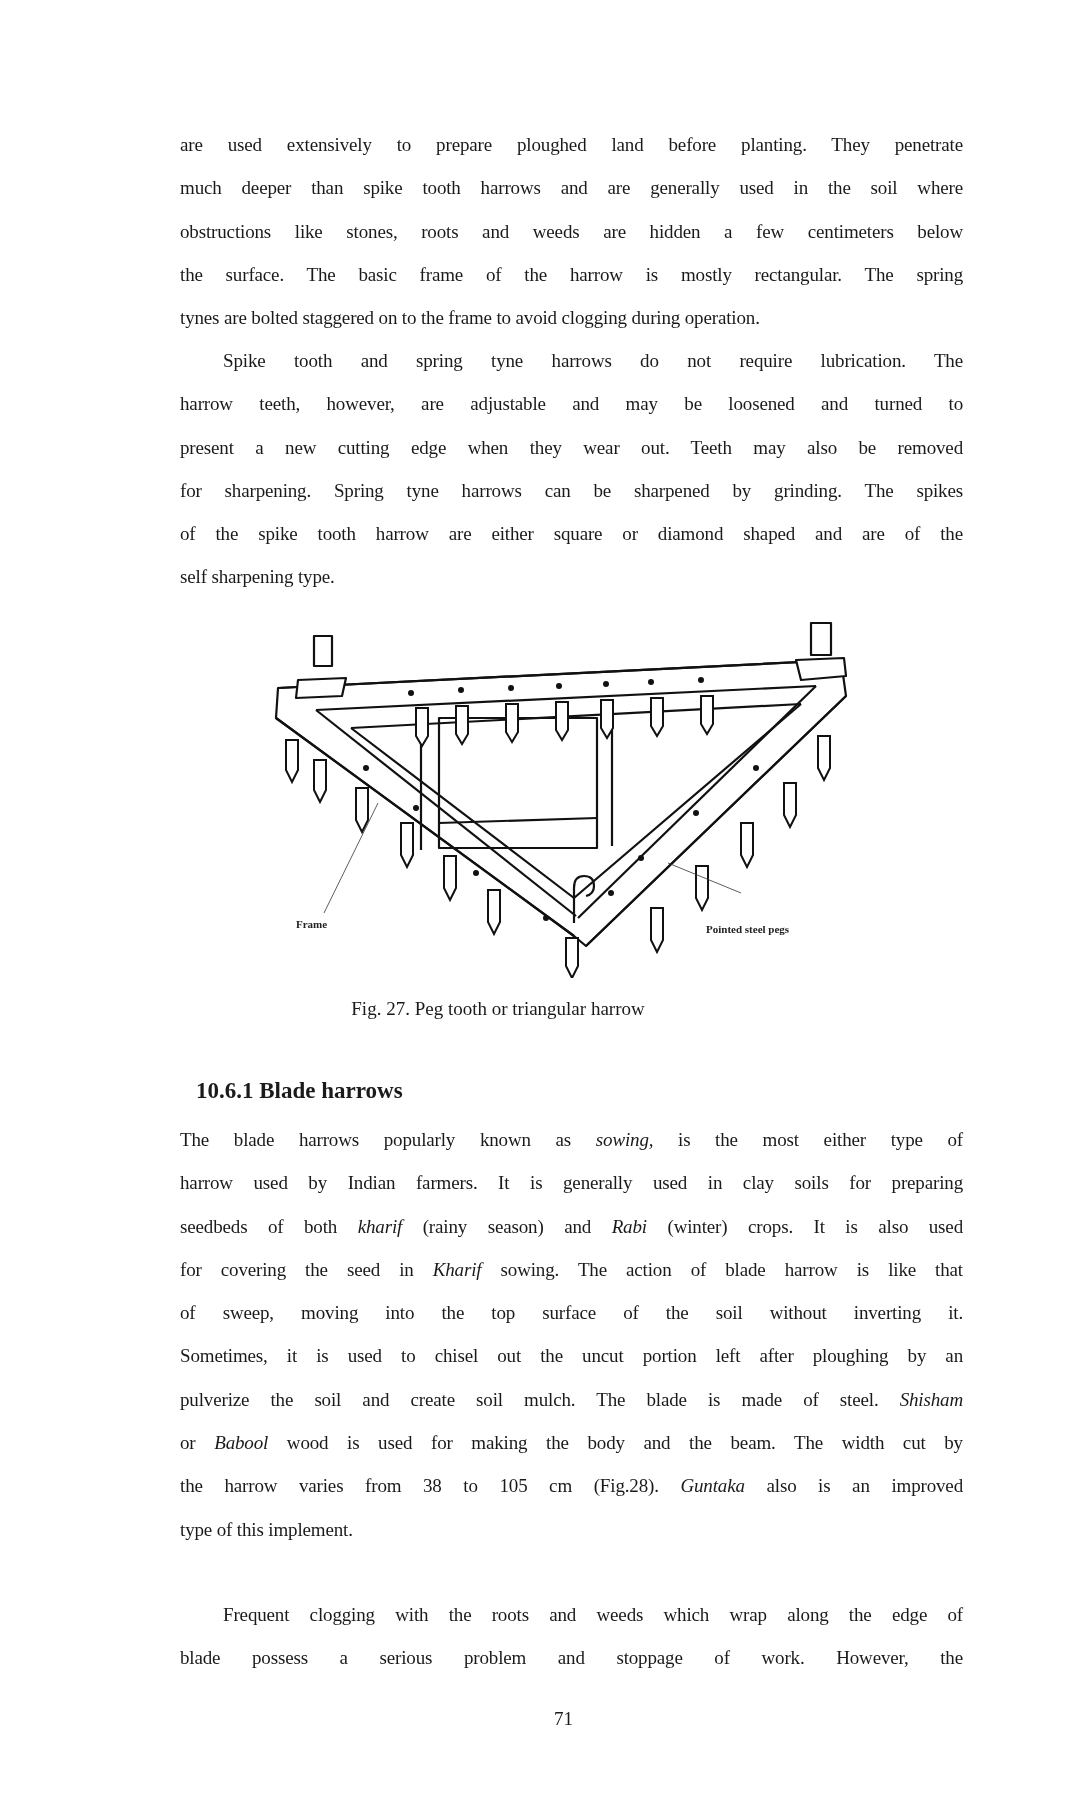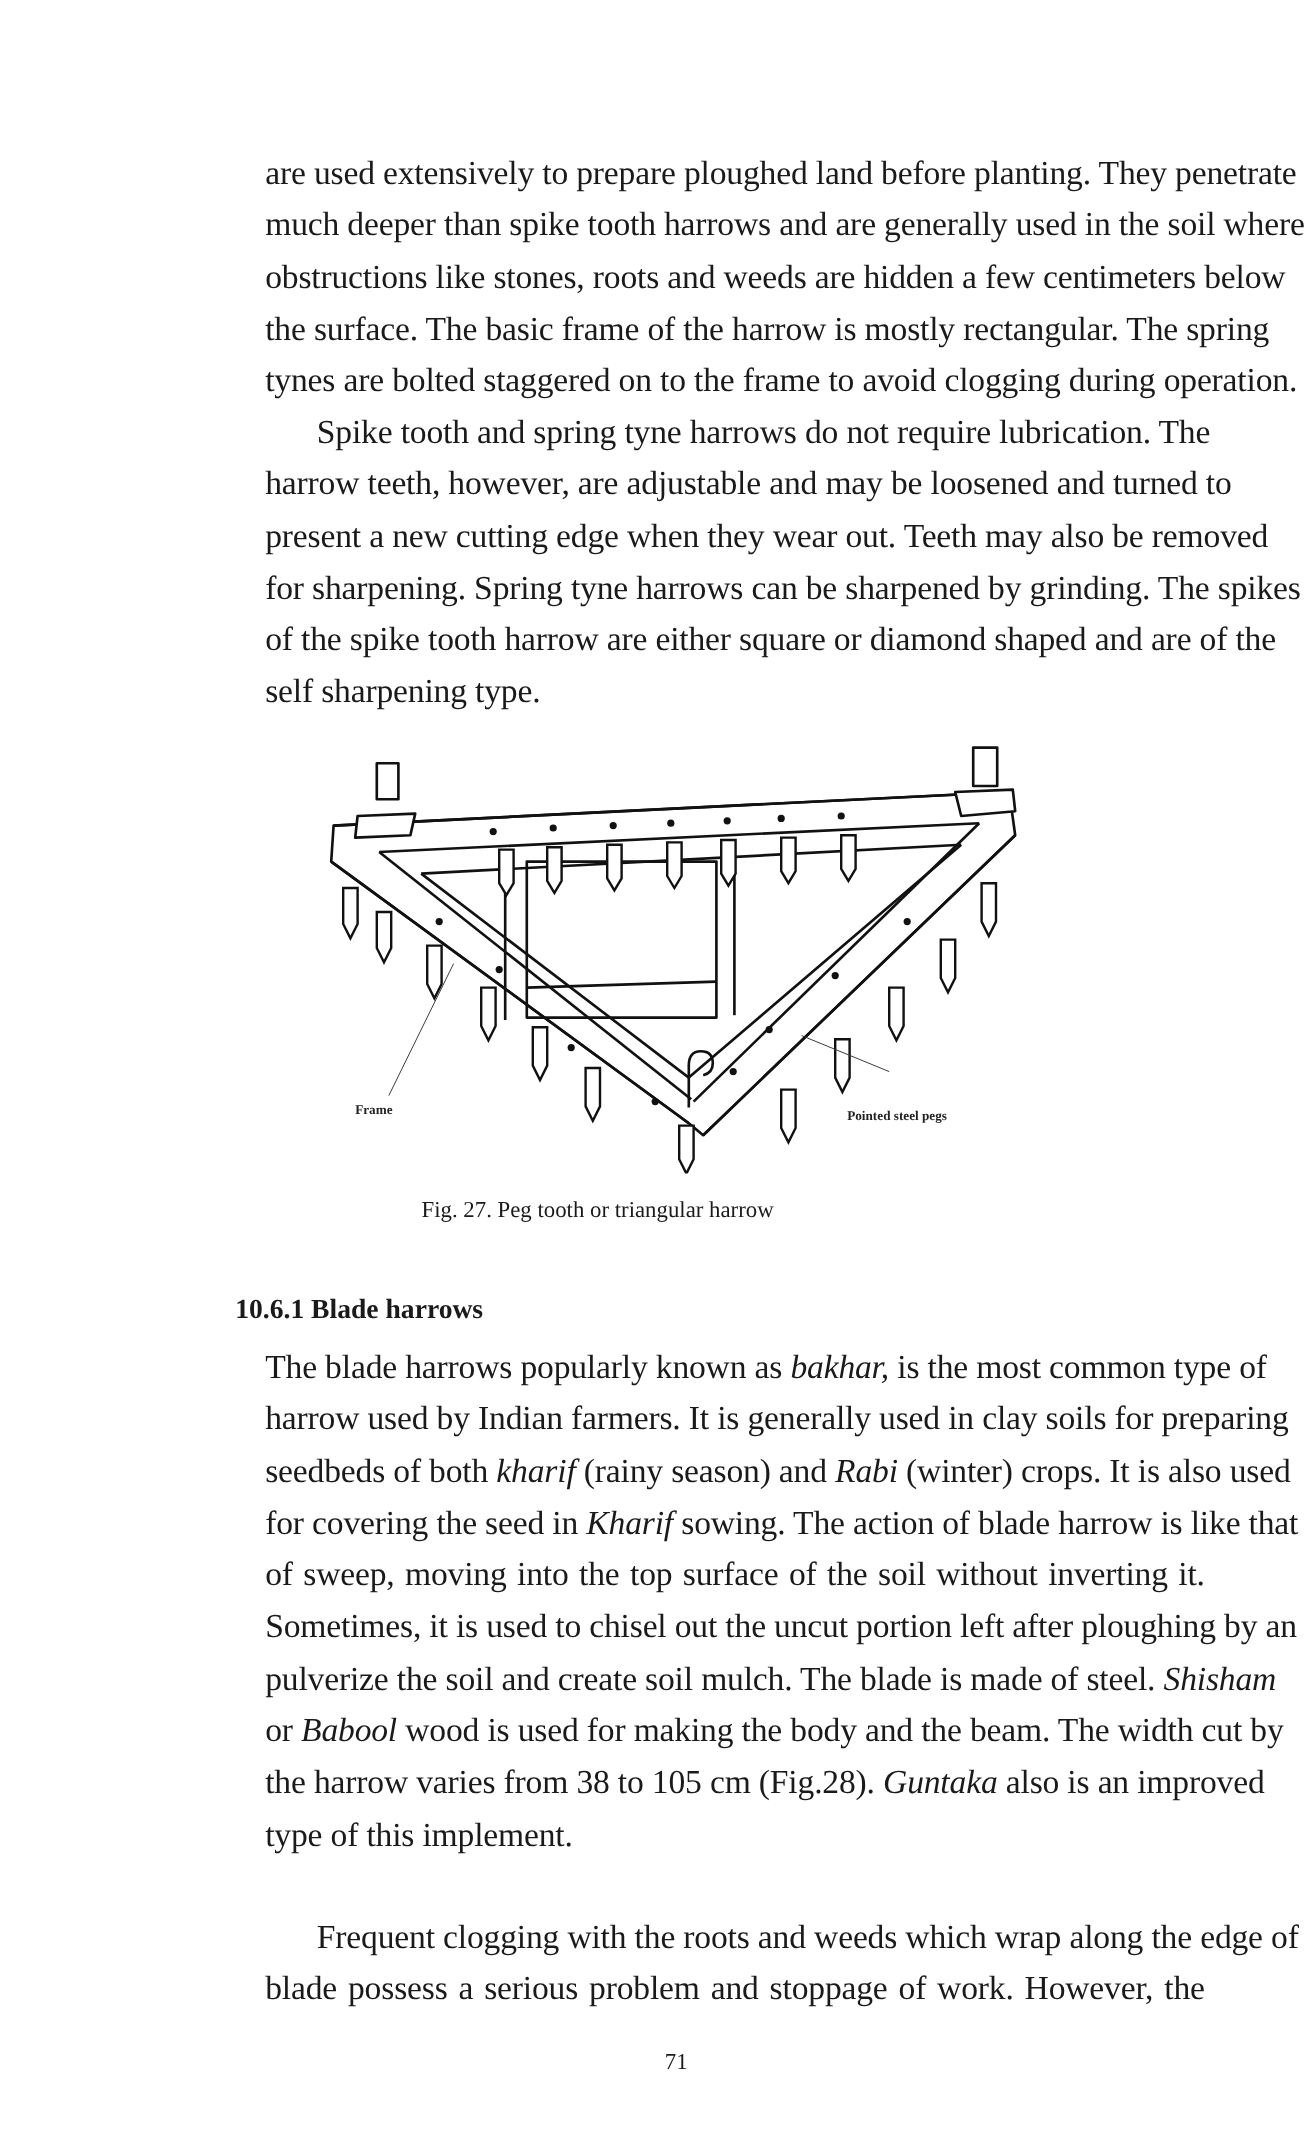--- a/index.html
+++ b/index.html
@@ -1,20 +1,20 @@
 <!DOCTYPE html>
 <html><head>
 <meta charset="utf-8">
 <style>
   html, body { margin:0; padding:0; background:#ffffff; }
   body { width:1091px; height:1796px; position:relative; overflow:hidden;
          font-family:"Liberation Serif", serif; color:#1a1a1a; }
   .page { position:absolute; left:0; top:0; width:1091px; height:1796px; background:#fff; }
-  .para { position:absolute; left:180px; width:783px; font-size:28px; line-height:43.3px;
-          text-align:justify; letter-spacing:-0.15px;margin-left:41px; }
+  .para { position:absolute; left:180px; width:783px; font-size:19px; line-height:43.3px;
+          text-align:justify; letter-spacing:-0.15px; }
   .para .l { display:block; white-space:nowrap; text-align:justify; text-align-last:justify; height:43.3px; }
   .para .l.last { text-align-last:left; }
   .indent { padding-left:43px; }
   .p1 { top:123px; }
   .p2 { top:339px; }
   .p3 { top:1118px; }
   .p4 { top:1593px; }
   .figure { position:absolute; left:256px; top:618px; width:600px; height:360px; }
   .caption { position:absolute; left:0; width:936px; top:998px; text-align:center;
              font-size:19px; padding-left:60px; box-sizing:border-box; }
@@ -120,21 +120,21 @@
       <text class="label" x="40" y="310">Frame</text>
       <text class="label" x="450" y="315">Pointed steel pegs</text>
     </svg>
   </div>
 
   <div class="caption">Fig. 27. Peg tooth or triangular harrow</div>
 
   <div class="heading">10.6.1 Blade harrows</div>
 
   <div class="para p3">
-    <span class="l"><span>The blade harrows popularly known as </span><em>bakhar,</em><span> is the most common type of</span></span>
+    <span class="l"><span>The blade harrows popularly known as </span><em>sowing,</em><span> is the most either type of</span></span>
     <span class="l">harrow used by Indian farmers. It is generally used in clay soils for preparing</span>
     <span class="l"><span>seedbeds of both </span><em>kharif</em><span> (rainy season) and </span><em>Rabi</em><span> (winter) crops. It is also used</span></span>
     <span class="l"><span>for covering the seed in </span><em>Kharif</em><span> sowing. The action of blade harrow is like that</span></span>
     <span class="l">of sweep, moving into the top surface of the soil without inverting it.</span>
     <span class="l">Sometimes, it is used to chisel out the uncut portion left after ploughing by an</span>
     <span class="l"><span>pulverize the soil and create soil mulch. The blade is made of steel. </span><em>Shisham</em></span>
     <span class="l"><span>or </span><em>Babool</em><span> wood is used for making the body and the beam. The width cut by</span></span>
     <span class="l"><span>the harrow varies from 38 to 105 cm (Fig.28). </span><em>Guntaka</em><span> also is an improved</span></span>
     <span class="l last">type of this implement.</span>
   </div>

